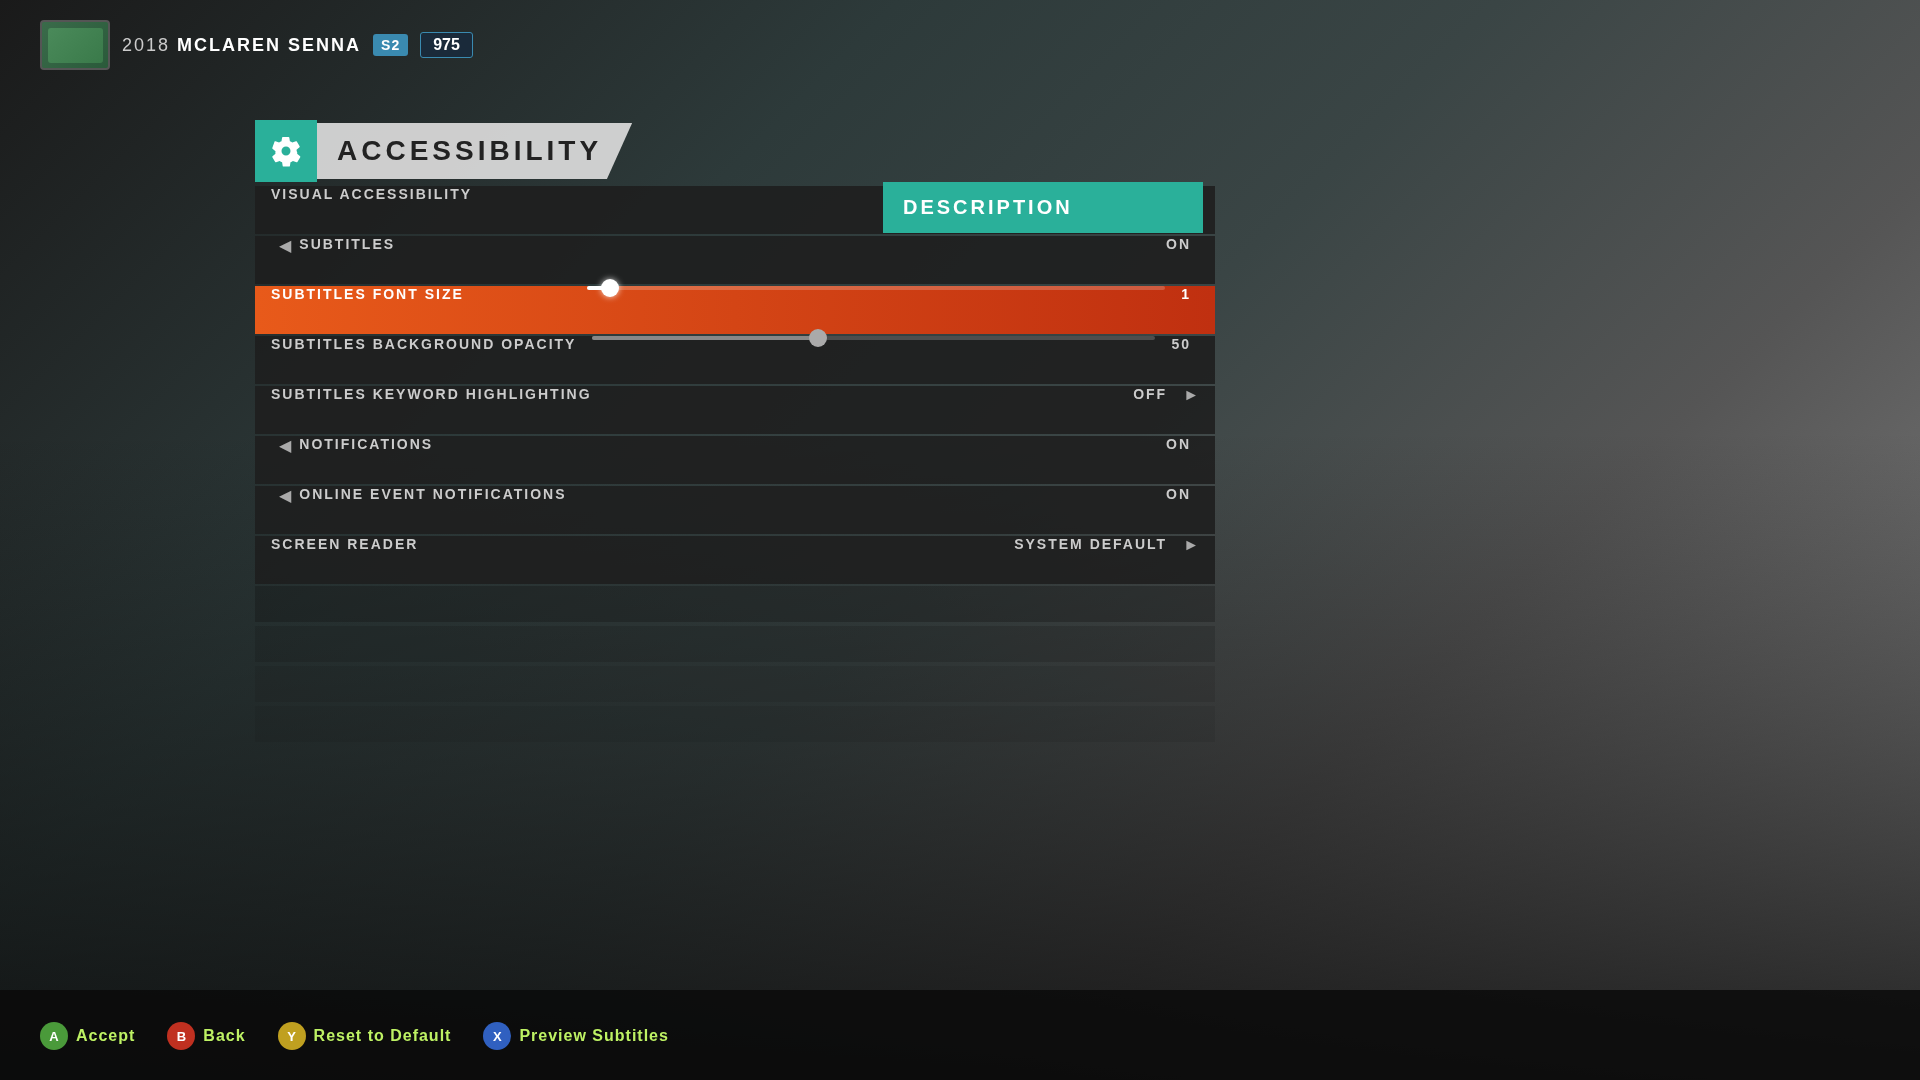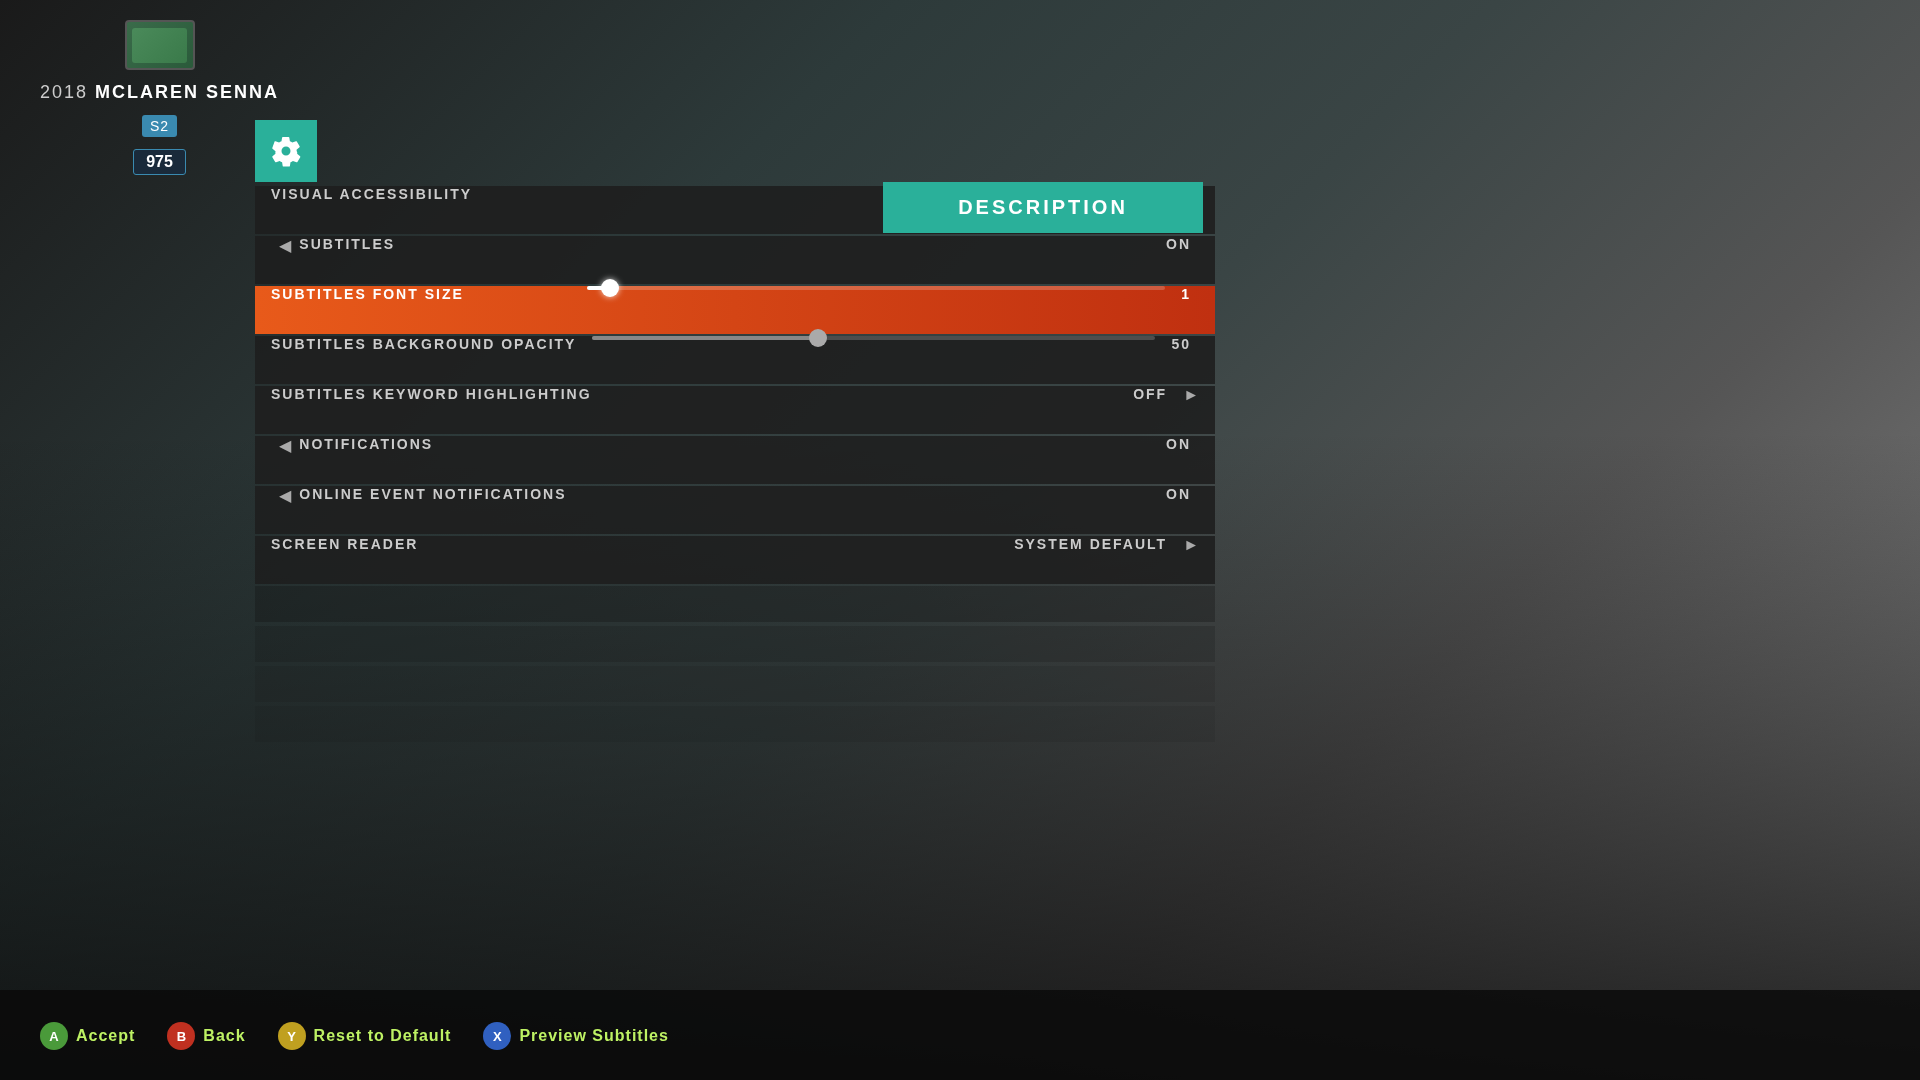--- a/index.html
+++ b/index.html
@@ -34,21 +34,20 @@
 
     
     .top-hud {
       position: absolute;
       top: 20px;
       left: 40px;
       display: flex;
       align-items: center;
       gap: 12px;
       z-index: 10;
-      flex-direction: column;
     }
 
     .car-avatar {
       width: 70px;
       height: 50px;
       background: linear-gradient(135deg, #3a6b4a, #2a5a3a);
       border: 2px solid #555;
       border-radius: 4px;
       display: flex;
       align-items: center;
@@ -86,21 +85,21 @@
 
     .car-name span.sub {
       color: #fff;
       font-weight: bold;
     }
 
     .badge-s2 {
       background: #3a8ab0;
       color: #fff;
       font-size: 14px;
-      font-weight: normal;
+      font-weight: bold;
       padding: 3px 8px;
       border-radius: 3px;
       letter-spacing: 1px;
     }
 
     .badge-pi {
       background: #1a2a3a;
       color: #fff;
       font-size: 16px;
       font-weight: bold;
@@ -268,21 +267,20 @@
       top: 182px;
       left: 883px;
       width: 320px;
       background: rgba(20,20,20,0.85);
       z-index: 10;
     }
 
     .description-header {
       background: #2ab09a;
       padding: 14px 20px;
-      text-align: center;
     }
 
     .description-title {
       color: #fff;
       font-size: 20px;
       font-weight: bold;
       letter-spacing: 3px;
     }
 
     .description-body {
@@ -369,20 +367,23 @@
   <div class="badge-pi">975</div>
 </div>
 
 <div class="main-panel">
 
   <div class="panel-header">
     <div class="gear-icon-box">
       <svg viewBox="0 0 24 24">
         <path d="M12 15a3 3 0 1 1 0-6 3 3 0 0 1 0 6zm7.1-3c0-.3 0-.6-.1-.9l2-1.6c.2-.1.2-.4.1-.6l-1.9-3.2c-.1-.2-.4-.3-.6-.2l-2.4.9c-.5-.4-1-.7-1.6-.9l-.4-2.5c0-.2-.3-.4-.5-.4h-3.8c-.2 0-.5.2-.5.4l-.4 2.5c-.6.2-1.1.5-1.6.9l-2.4-.9c-.2-.1-.5 0-.6.2L2.9 9.9c-.1.2-.1.4.1.6l2 1.6c0 .3-.1.6-.1.9s0 .6.1.9l-2 1.6c-.2.1-.2.4-.1.6l1.9 3.2c.1.2.4.3.6.2l2.4-.9c.5.4 1 .7 1.6.9l.4 2.5c0 .2.3.4.5.4h3.8c.2 0 .5-.2.5-.4l.4-2.5c.6-.2 1.1-.5 1.6-.9l2.4.9c.2.1.5 0 .6-.2l1.9-3.2c.1-.2.1-.4-.1-.6l-2-1.6c.1-.3.1-.6.1-.9z"></path>
       </svg>
+    </div>
+    <div class="panel-title-box">
+      <div class="panel-title">ACCESSIBILITY</div>
     </div>
   </div>
 
   <div class="settings-list">
 
     <div class="setting-row">
       <span class="setting-label">VISUAL ACCESSIBILITY</span>
       <span class="setting-value">OFF</span>
       <span class="setting-arrow">►</span>
     </div>

